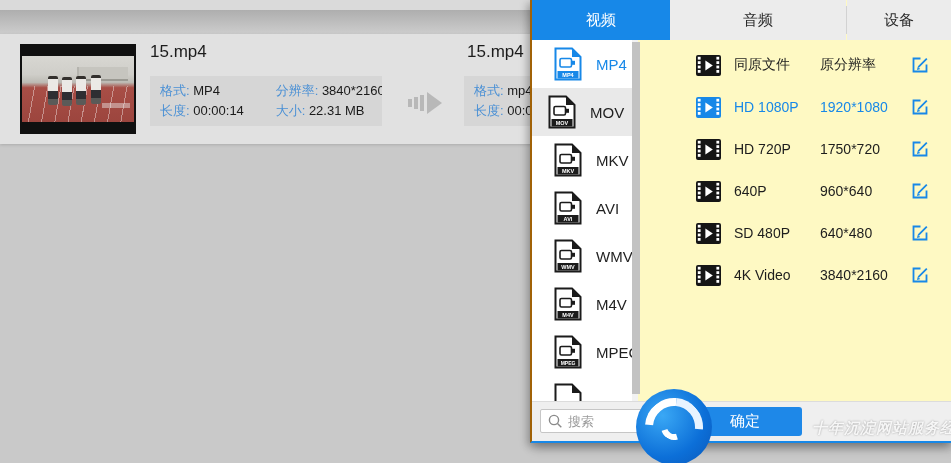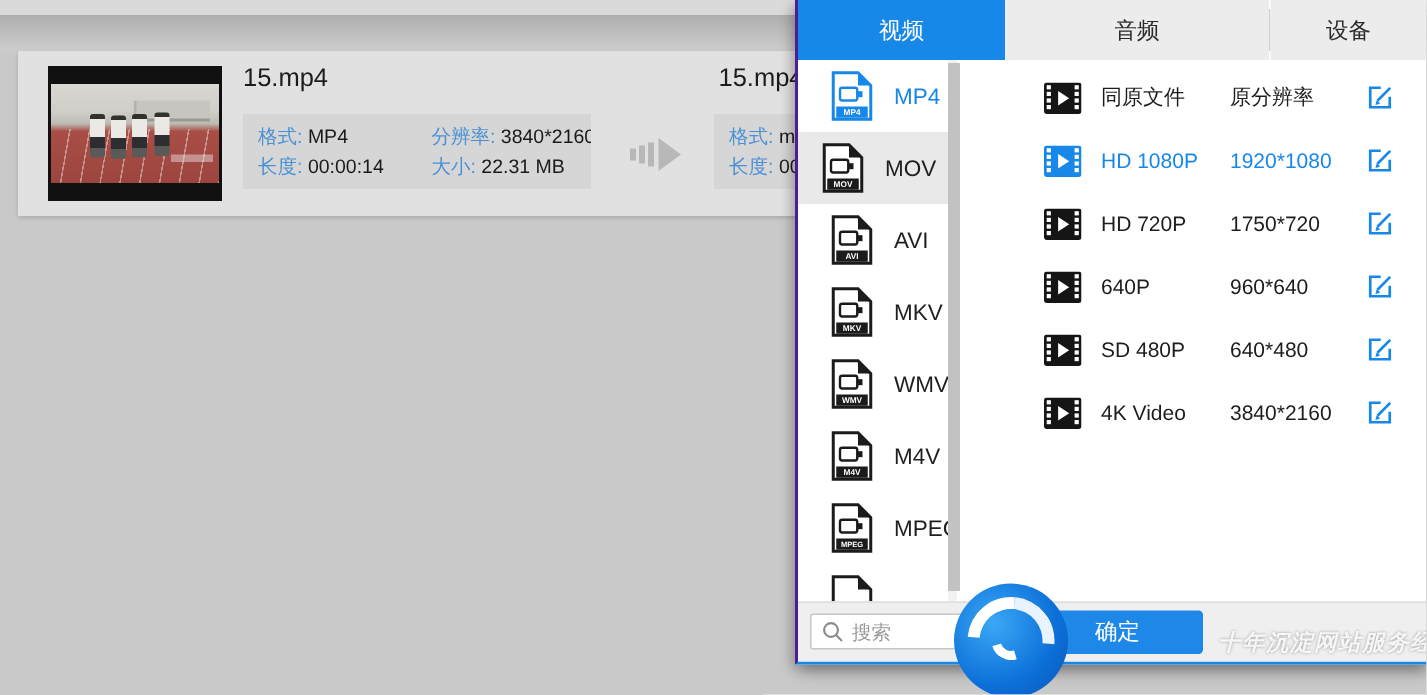--- a/index.html
+++ b/index.html
@@ -3,21 +3,21 @@
 <meta charset="utf-8">
 <style>
   * { margin:0; padding:0; box-sizing:border-box; }
   body { font-family:"Liberation Sans", sans-serif; }
   .screen { position:relative; width:951px; height:463px; overflow:hidden; background:#c9c9c9; }
 
   
   .topbar { position:absolute; left:0; top:0; width:951px; height:10px; background:#dadada; }
   .shadow-strip { position:absolute; left:0; top:10px; width:951px; height:24px;
     background:linear-gradient(#aeaeae, #cdcdcd); }
-  .file-card { position:absolute; left:12px; top:34px; width:935px; height:110px;
+  .file-card { position:absolute; left:0; top:34px; width:935px; height:110px;
     background:#e1e1e1; box-shadow:0 1px 3px rgba(0,0,0,.15); }
 
   .thumb { position:absolute; left:20px; top:10px; width:116px; height:90px; background:#101010; overflow:hidden; }
   .thumb .scene { position:absolute; left:2px; right:2px; top:12px; bottom:12px;
     background:linear-gradient(#d8d7d2 0%, #cfcec9 28%, #bdbbb4 40%, #a84e46 48%, #9c453e 100%); }
   .thumb .building { position:absolute; right:5%; top:16%; width:46%; height:22%; background:#c6c5bf;
     box-shadow:inset 0 -2px 0 #9a9992, inset 2px 0 0 #b5b4ae; }
   .thumb .lanes { position:absolute; left:0; right:0; top:46%; bottom:0;
     background:repeating-linear-gradient(100deg, rgba(255,255,255,0) 0 12px, rgba(255,255,255,.4) 12px 13px); }
   .fig { position:absolute; width:10px; height:29px; top:30%; border-radius:2px;
@@ -36,22 +36,22 @@
   .lbl { color:#4a90d5; }
   .val { color:#1a1a1a; }
 
   .arrow { position:absolute; left:408px; top:56px; height:26px; display:flex; align-items:center; gap:2px; }
   .arrow i { display:block; background:#b8b8b8; width:4px; }
   .arrow .b1{height:8px;} .arrow .b2{height:12px;} .arrow .b3{height:16px;}
   .arrow .tri { width:0; height:0; border-top:11px solid transparent; border-bottom:11px solid transparent;
     border-left:15px solid #b8b8b8; margin-left:1px; }
 
   
-  .panel { position:absolute; left:530px; top:0; width:421px; height:443px; background:#ffffff;
-    border-left:2px solid #4c1d95; border-bottom:2px solid #1788e8;
+  .panel { position:absolute; left:530px; top:0; width:421px; height:443px; background:#fef9c3;
+    border-left:2px solid #a16207; border-bottom:2px solid #1788e8;
     box-shadow:-3px 3px 8px rgba(0,0,0,.22), 3px 5px 10px rgba(0,0,0,.28); z-index:10; }
   .tabs { display:flex; height:40px; }
   .tab { display:flex; align-items:center; justify-content:center; font-size:15px; color:#2b2b2b;
     background:#ececec; cursor:pointer; }
   .tab.t1 { width:138px; } .tab.t2 { width:176px; } .tab.t3 { flex:1; }
   .tab.active { background:#1788e8; color:#fff; }
   .tab-divider { width:1px; background:#d2d2d2; margin:6px 0; }
 
   .panel-body { display:flex; height:361px; overflow:hidden; }
   .format-list { width:140px; background:#fff; overflow:hidden; }
@@ -188,38 +188,38 @@
         </div>
 
         <div class="format-row">
           <span class="file-icon">
             <svg width="28" height="34" viewBox="0 0 28 34">
               <path d="M1.5 1.5 h16.5 l8.5 8.5 v22.5 h-25 z" fill="#fff" stroke="currentColor" stroke-width="2"></path>
               <path d="M18 1.5 l8.5 8.5 h-8.5 z" fill="currentColor"></path>
               <rect x="6" y="11.5" width="11.5" height="8.5" rx="1.5" fill="none" stroke="currentColor" stroke-width="1.6"></rect>
               <rect x="17.8" y="13.8" width="3.2" height="4" fill="currentColor"></rect>
               <rect x="3.5" y="24" width="21" height="7.5" fill="currentColor"></rect>
+              <text x="14" y="29.8" text-anchor="middle" font-size="5.5" font-weight="bold" fill="#ffffff">MKV</text>
+            </svg>
+          </span>
+          <span class="format-label">MKV</span>
+        </div>
+
+        <div class="format-row">
+          <span class="file-icon">
+            <svg width="28" height="34" viewBox="0 0 28 34">
+              <path d="M1.5 1.5 h16.5 l8.5 8.5 v22.5 h-25 z" fill="#fff" stroke="currentColor" stroke-width="2"></path>
+              <path d="M18 1.5 l8.5 8.5 h-8.5 z" fill="currentColor"></path>
+              <rect x="6" y="11.5" width="11.5" height="8.5" rx="1.5" fill="none" stroke="currentColor" stroke-width="1.6"></rect>
+              <rect x="17.8" y="13.8" width="3.2" height="4" fill="currentColor"></rect>
+              <rect x="3.5" y="24" width="21" height="7.5" fill="currentColor"></rect>
               <text x="14" y="29.8" text-anchor="middle" font-size="5.5" font-weight="bold" fill="#ffffff">AVI</text>
             </svg>
           </span>
           <span class="format-label">AVI</span>
-        </div>
-
-        <div class="format-row">
-          <span class="file-icon">
-            <svg width="28" height="34" viewBox="0 0 28 34">
-              <path d="M1.5 1.5 h16.5 l8.5 8.5 v22.5 h-25 z" fill="#fff" stroke="currentColor" stroke-width="2"></path>
-              <path d="M18 1.5 l8.5 8.5 h-8.5 z" fill="currentColor"></path>
-              <rect x="6" y="11.5" width="11.5" height="8.5" rx="1.5" fill="none" stroke="currentColor" stroke-width="1.6"></rect>
-              <rect x="17.8" y="13.8" width="3.2" height="4" fill="currentColor"></rect>
-              <rect x="3.5" y="24" width="21" height="7.5" fill="currentColor"></rect>
-              <text x="14" y="29.8" text-anchor="middle" font-size="5.5" font-weight="bold" fill="#ffffff">MKV</text>
-            </svg>
-          </span>
-          <span class="format-label">MKV</span>
         </div>
 
         <div class="format-row">
           <span class="file-icon">
             <svg width="28" height="34" viewBox="0 0 28 34">
               <path d="M1.5 1.5 h16.5 l8.5 8.5 v22.5 h-25 z" fill="#fff" stroke="currentColor" stroke-width="2"></path>
               <path d="M18 1.5 l8.5 8.5 h-8.5 z" fill="currentColor"></path>
               <rect x="6" y="11.5" width="11.5" height="8.5" rx="1.5" fill="none" stroke="currentColor" stroke-width="1.6"></rect>
               <rect x="17.8" y="13.8" width="3.2" height="4" fill="currentColor"></rect>
               <rect x="3.5" y="24" width="21" height="7.5" fill="currentColor"></rect>

